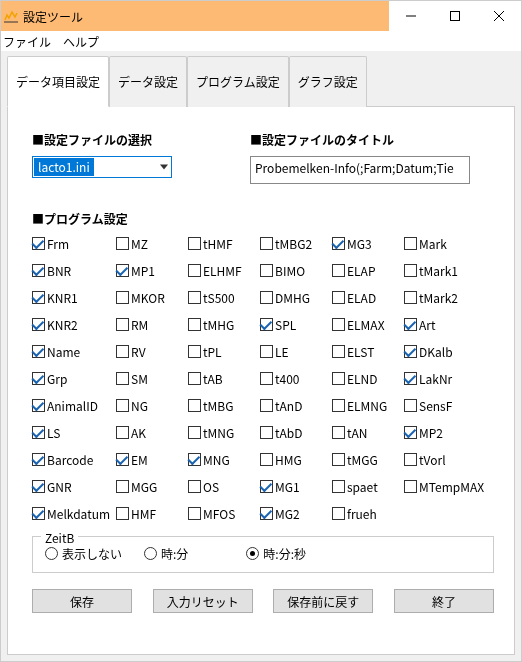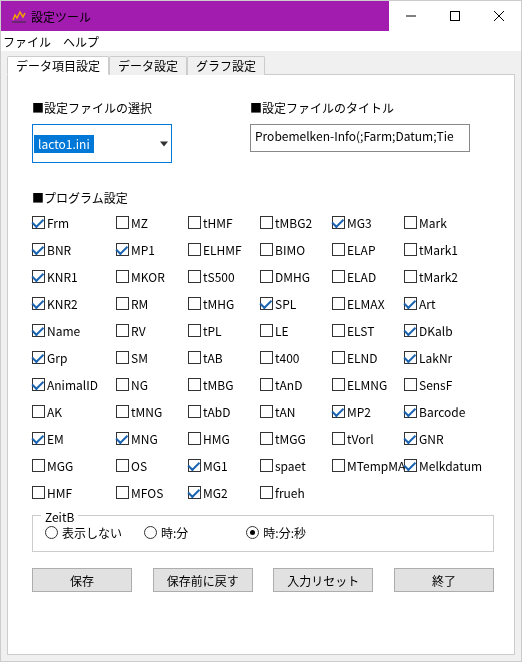--- a/index.html
+++ b/index.html
@@ -16,22 +16,22 @@
     border: 1px solid #ccc;
     display: flex;
     flex-direction: column;
     background: #fff;
   }
   .titlebar {
     height: 30px;
     display: flex;
     align-items: center;
     justify-content: space-between;
-    padding-left: 10px;
-    background: #a21caf;
+    padding-left: 2px;
+    background: #fdba74;
   }
   .title-left { display: flex; align-items: center; gap: 4px; }
   .app-icon {
     width: 16px; height: 16px;
     display: inline-flex; align-items: center; justify-content: center;
   }
   .title-text { font-size: 12px; }
   .win-btns { display: flex; }
   .win-btn {
     width: 44px; height: 30px;
@@ -59,21 +59,21 @@
   }
   .tabstrip {
     display: flex;
     position: relative;
     z-index: 2;
   }
   .tab {
     border: 1px solid #ccc;
     border-bottom: none;
     background: #f0f0f0;
-    padding: 0 8px;
+    padding: 16px 8px;
     font-size: 12px;
     margin-right: 0px;
     border-radius: 2px 2px 0 0;
     position: relative;
     top: 1px;
   }
   .tab.active {
     background: #fff;
     border-bottom: 1px solid #fff;
     top: 1px;
@@ -82,28 +82,29 @@
     border: 1px solid #ccc;
     background: #fff;
     flex: 1;
     padding: 24px 20px 16px 24px;
     position: relative;
     z-index: 1;
   }
   .sec-title {
     font-size: 12px;
     margin-bottom: 8px;
+    font-weight: bold;
   }
   .row-top {
     display: flex;
     gap: 18px;
   }
   .col { display: flex; flex-direction: column; }
   .combo {
-    width: 140px; height: 39px;
+    width: 140px; height: 22px;
     border: 1px solid #0078d7;
     background: #fff;
     display: flex; align-items: center;
     position: relative;
   }
   .combo-text {
     background: #0078d7;
     color: #fff;
     padding: 1px 4px;
     margin: 1px 0 1px 1px;
@@ -248,20 +249,21 @@
 
   <div class="menubar">
     <span>ファイル</span>
     <span>ヘルプ</span>
   </div>
 
   <div class="client">
     <div class="tabstrip">
       <div class="tab active">データ項目設定</div>
       <div class="tab">データ設定</div>
+      <div class="tab">プログラム設定</div>
       <div class="tab">グラフ設定</div>
     </div>
 
     <div class="tabpanel">
 
       <div class="row-top">
         <div class="col" style="width:200px">
           <div class="sec-title">■設定ファイルの選択</div>
           <div class="combo">
             <span class="combo-text">lacto1.ini</span>
@@ -439,20 +441,24 @@
             </div>
             <div class="chk-item">
               <span class="chk"></span>
               <span>ELMNG</span>
             </div>
             <div class="chk-item">
               <span class="chk"></span>
               <span>SensF</span>
             </div>
             <div class="chk-item">
+              <span class="chk checked"></span>
+              <span>LS</span>
+            </div>
+            <div class="chk-item">
               <span class="chk"></span>
               <span>AK</span>
             </div>
             <div class="chk-item">
               <span class="chk"></span>
               <span>tMNG</span>
             </div>
             <div class="chk-item">
               <span class="chk"></span>
               <span>tAbD</span>
@@ -550,20 +556,20 @@
             </div>
             <div class="radio-item" style="margin-left: 36px;">
               <span class="radio checked"></span>
               <span>時:分:秒</span>
             </div>
           </div>
       </div>
 
       <div class="button-row">
         <div class="btn">保存</div>
+        <div class="btn">入力リセット</div>
         <div class="btn">保存前に戻す</div>
-        <div class="btn">入力リセット</div>
         <div class="btn">終了</div>
       </div>
 
     </div>
   </div>
 </div>
 
 </body></html>

